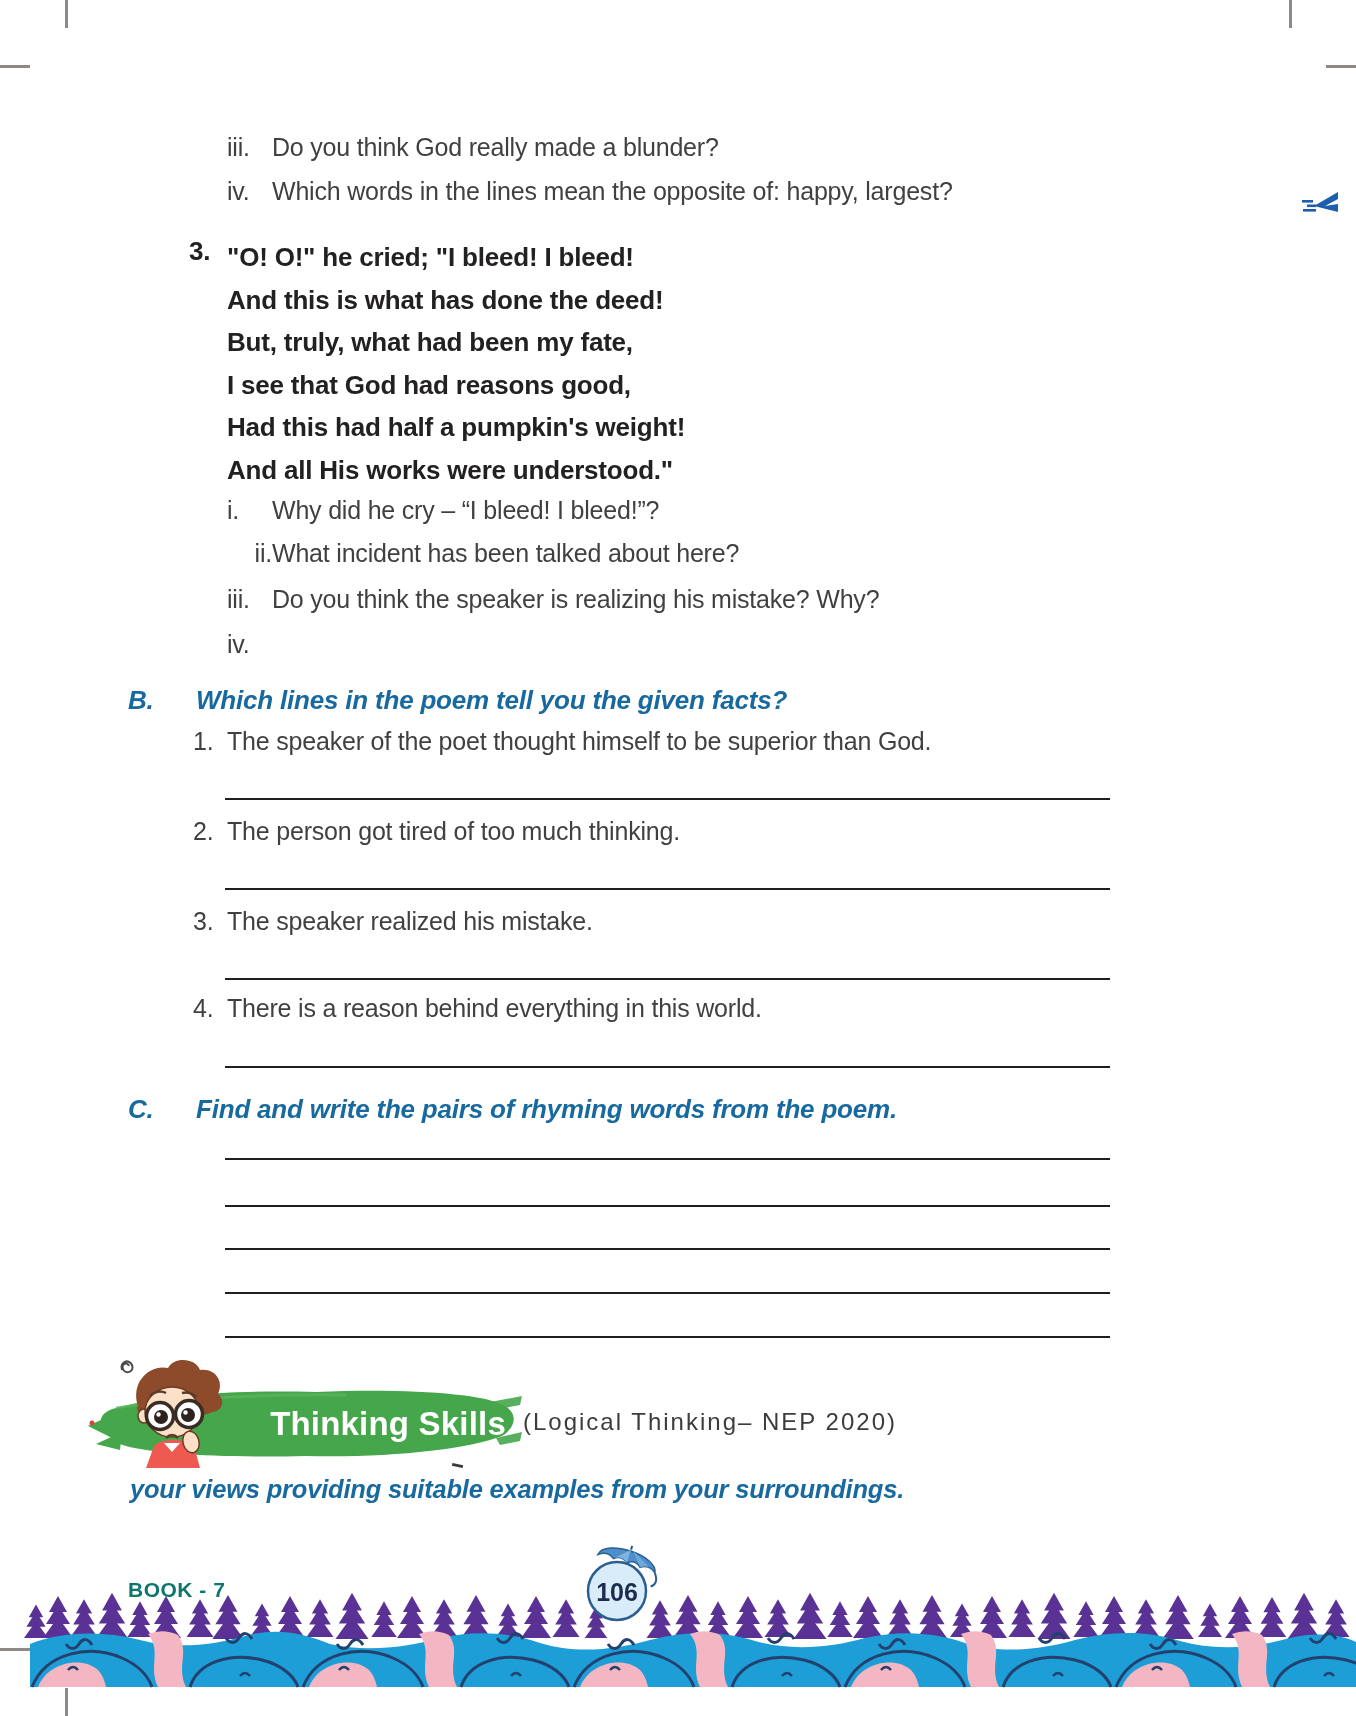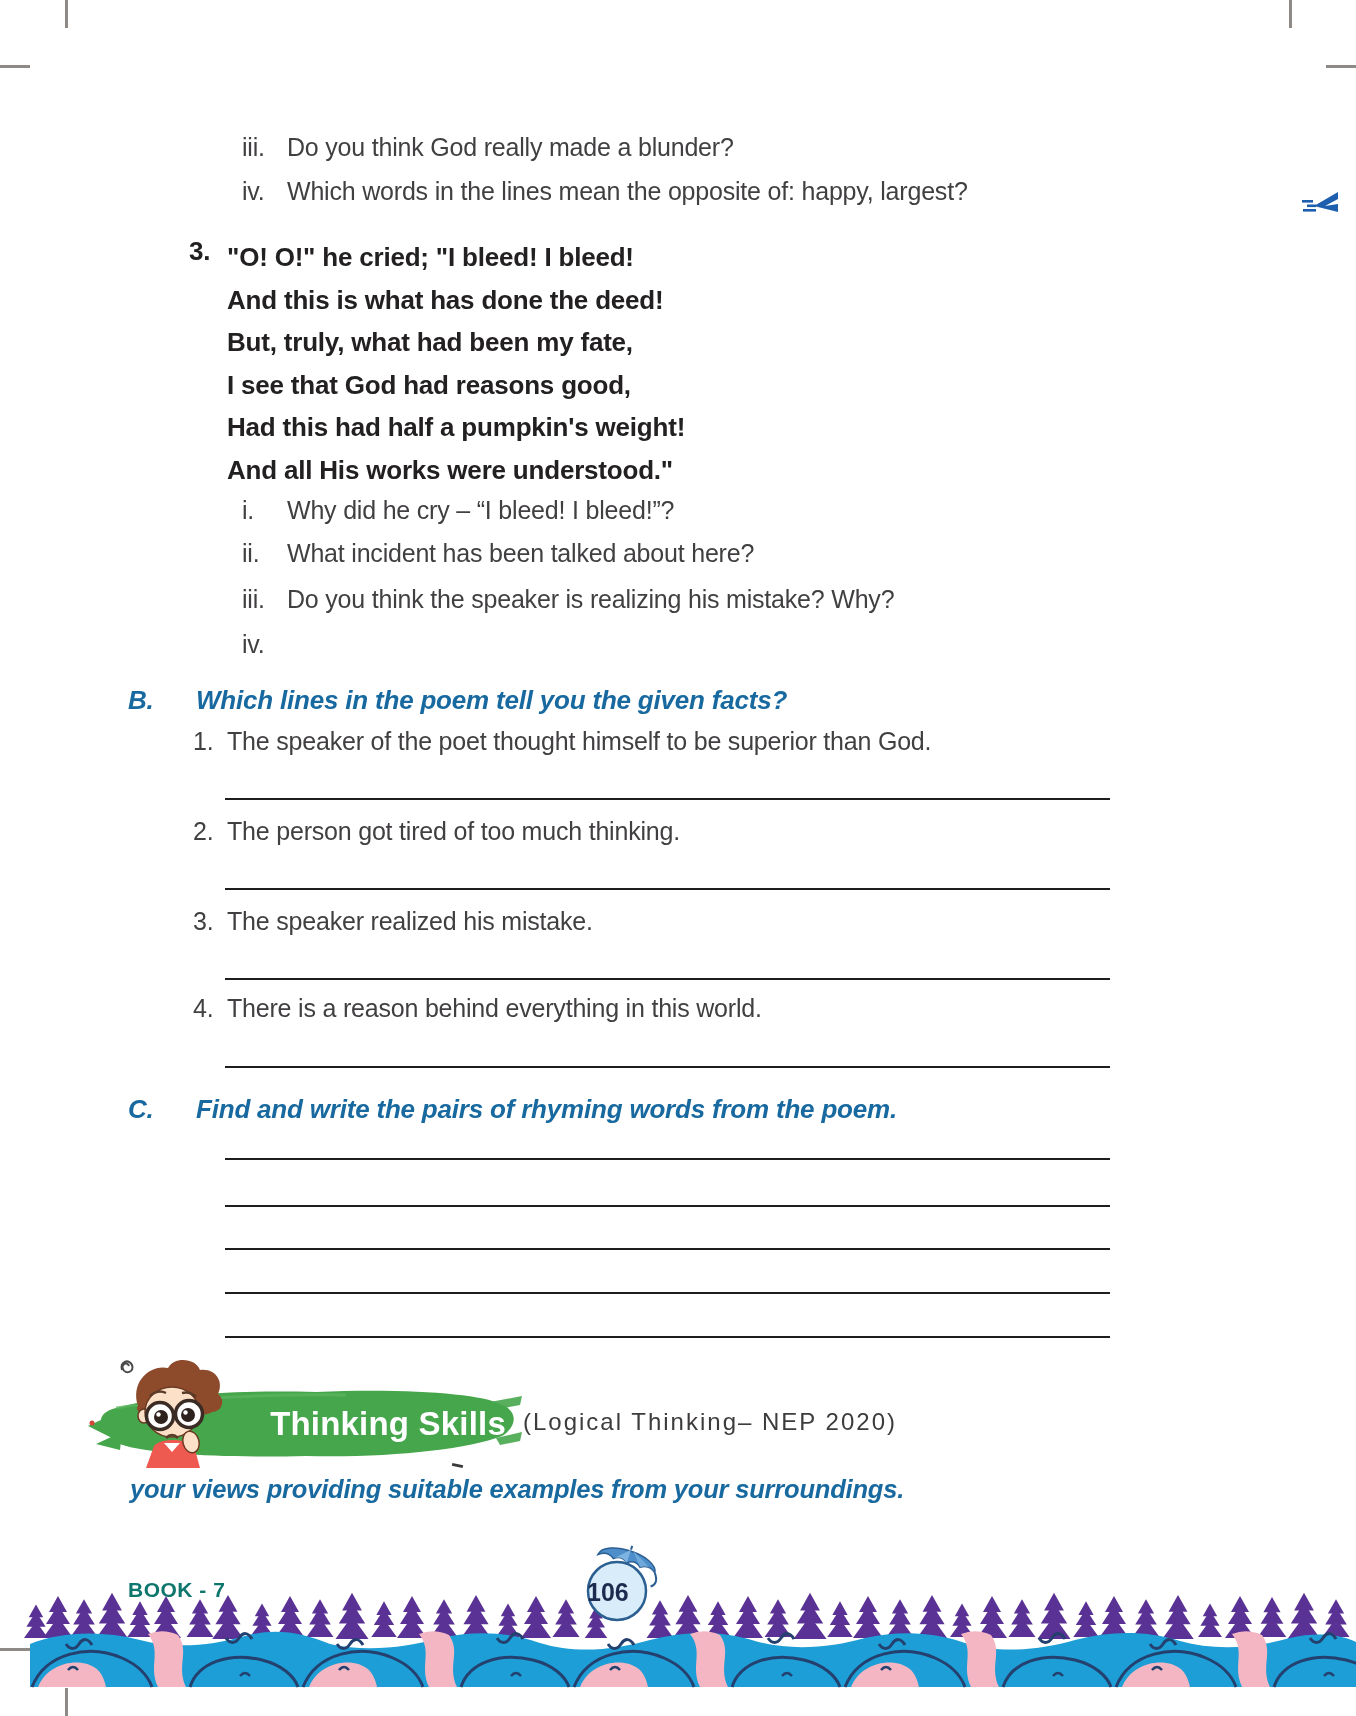--- a/index.html
+++ b/index.html
@@ -2,21 +2,21 @@
 <html><head>
 <meta charset="utf-8">
 <style>
   html,body{margin:0;padding:0;background:#ffffff;}
   #page{position:relative;width:1356px;height:1716px;background:#ffffff;overflow:hidden;
         font-family:"Liberation Sans",sans-serif;color:#413f41;}
   .abs{position:absolute;}
   
   .crop{position:absolute;background:#8f8a86;}
   
-  .qrow{position:absolute;left:242px;display:flex;font-size:25px;letter-spacing:-0.2px;color:#413f41;}
+  .qrow{position:absolute;left:227px;display:flex;font-size:25px;letter-spacing:-0.2px;color:#413f41;}
   .qrow .num{width:45px;flex:none;}
   .qrow .txt{white-space:nowrap;}
   
   #poem-block{position:absolute;left:189px;top:236px;display:flex;font-weight:bold;
               font-size:26px;color:#232021;letter-spacing:-0.2px;}
   #poem-block .pnum{width:38px;flex:none;}
   .poem-line{line-height:42.5px;white-space:nowrap;}
   
   .sect{position:absolute;left:128px;display:flex;font-size:26px;font-weight:bold;font-style:italic;
         color:#17699f;letter-spacing:-0.2px;}
@@ -30,21 +30,21 @@
   .rule{position:absolute;left:225px;width:885px;height:2px;background:#1e1e1e;}
   
   #banner-label{position:absolute;left:206px;top:1402px;width:300px;height:44px;line-height:44px;
      text-align:right;color:#ffffff;font-size:33px;font-weight:bold;letter-spacing:0.2px;}
   #banner-sub{position:absolute;left:523px;top:1408px;font-size:24px;color:#3d3b3c;letter-spacing:2px;white-space:nowrap;text-align:center;}
   #ts-prompt{position:absolute;left:130px;top:1474px;font-size:25.5px;font-weight:bold;font-style:italic;
      color:#17699f;line-height:31px;letter-spacing:-0.2px;}
   #ts-prompt div{white-space:nowrap;}
   
   #book-label{position:absolute;left:128px;top:1578px;font-size:21px;font-weight:bold;color:#0f766e;letter-spacing:0.5px;}
-  #page-number{position:absolute;left:587px;top:1578px;width:40px;text-align:center;
+  #page-number{position:absolute;left:587px;top:1578px;width:60px;text-align:center;
      font-size:25px;font-weight:bold;color:#1d2b4e;}
   .dash-mark{position:absolute;left:452px;top:1464px;width:11px;height:3px;background:#3a3a3a;transform:rotate(12deg);}
 </style>
 </head>
 <body>
 
 <div id="page">
 
   <div class="crop" style="left:65px;top:0;width:2.5px;height:28px;"></div>
   <div class="crop" style="left:1289px;top:0;width:2.5px;height:28px;"></div>
@@ -79,21 +79,21 @@
       <div class="poem-line">I see that God had reasons good,</div>
       <div class="poem-line">Had this had half a pumpkin's weight!</div>
       <div class="poem-line">And all His works were understood."</div>
     </div>
   </div>
 
   <div class="qrow" style="top:496px;">
     <span class="num">i.</span>
     <span class="txt">Why did he cry – “I bleed! I bleed!”?</span>
   </div>
-  <div class="qrow" style="top:539px;">
+  <div class="qrow" style="top:539px;text-align:right;">
     <span class="num">ii.</span>
     <span class="txt">What incident has been talked about here?</span>
   </div>
   <div class="qrow" style="top:585px;">
     <span class="num">iii.</span>
     <span class="txt">Do you think the speaker is realizing his mistake? Why?</span>
   </div>
   <div class="qrow" style="top:630px;">
     <span class="num">iv.</span>
   </div>

